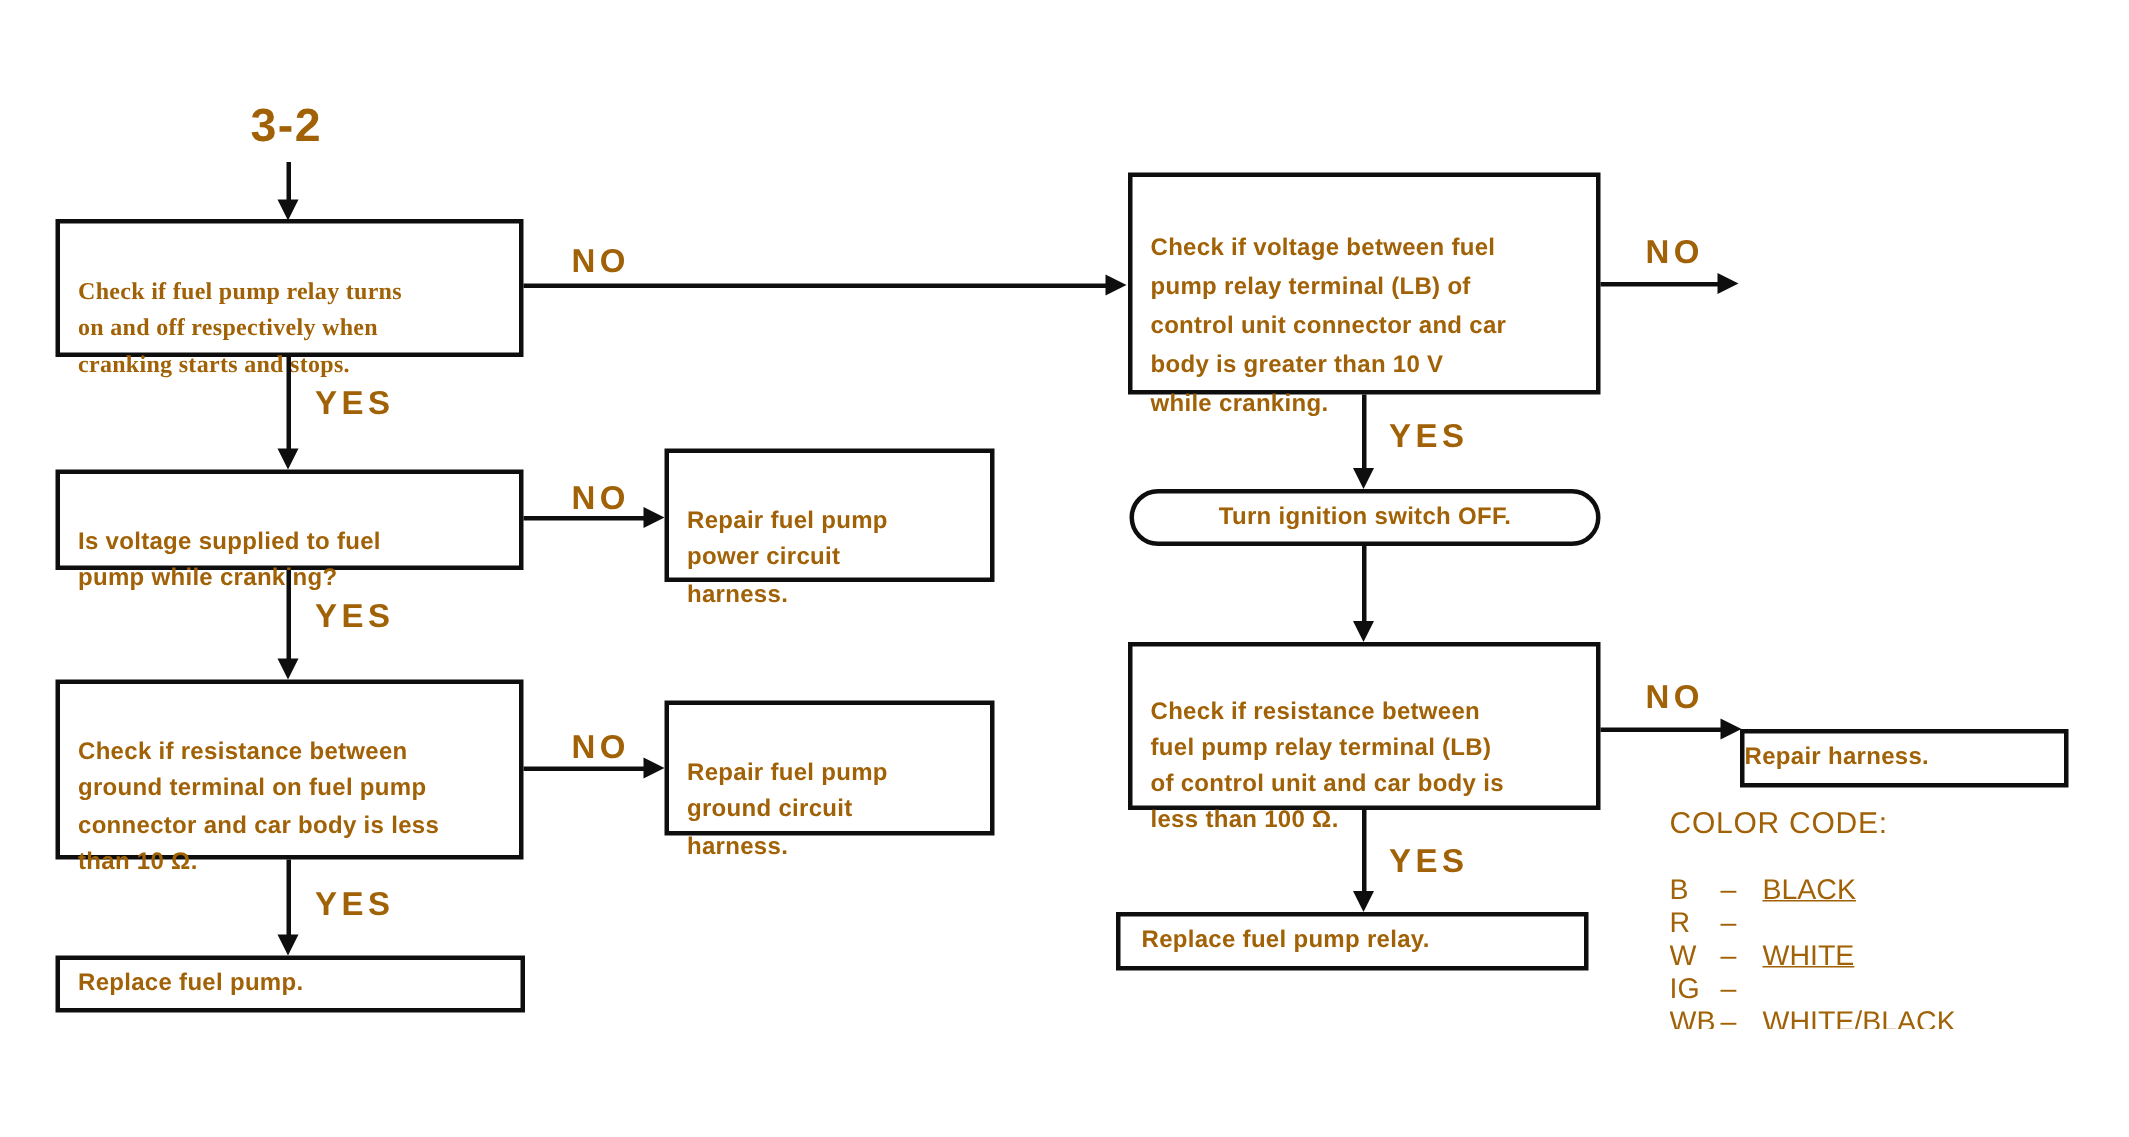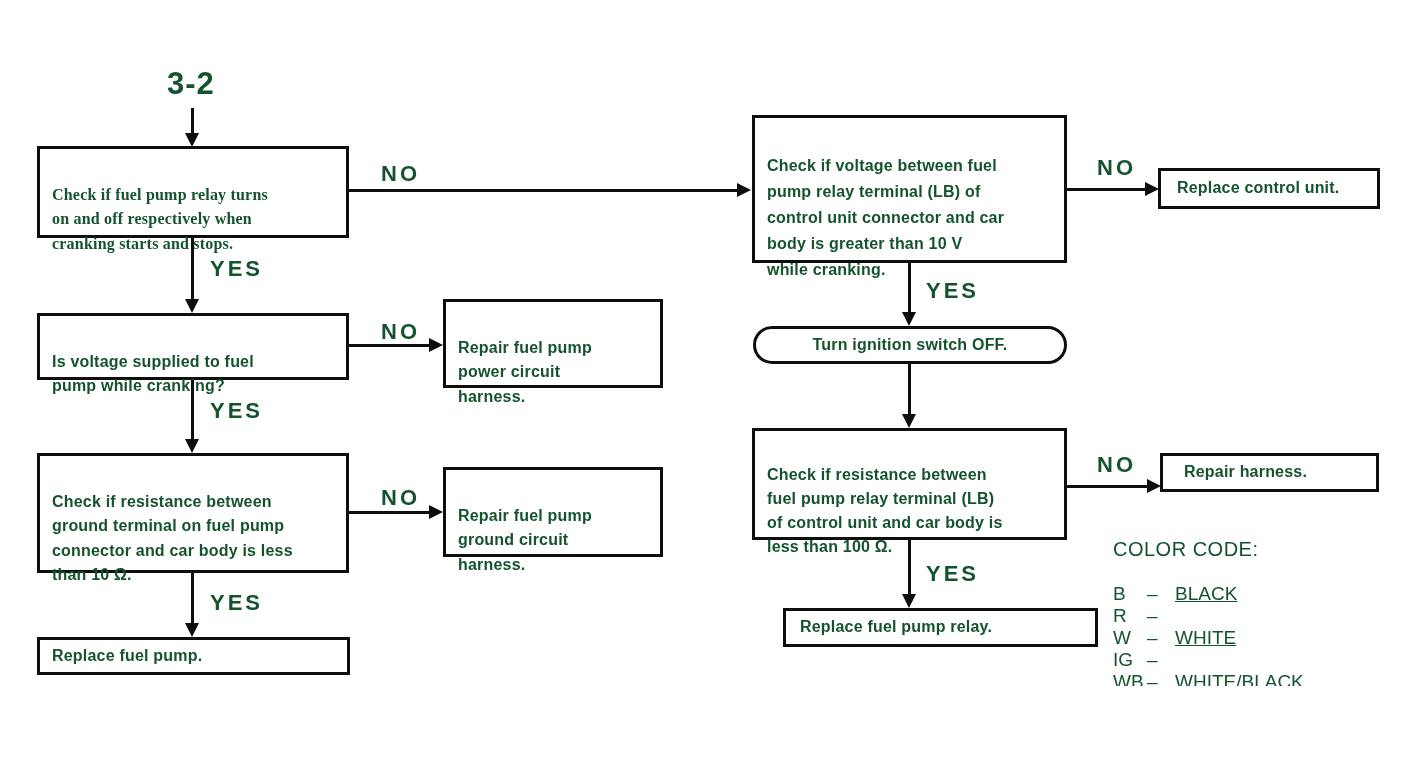--- a/index.html
+++ b/index.html
@@ -1,18 +1,18 @@
 <!DOCTYPE html>
 <html><head>
 <meta charset="utf-8">
 <style>
   html,body { margin:0; padding:0; background:#fff; }
   .stage {
     position:relative; width:1419px; height:758px; background:#ffffff;
-    font-family:"Liberation Sans", sans-serif; color:#14532d; overflow:hidden;
+    font-family:"Liberation Sans", sans-serif; color:#a16207; overflow:hidden;
   }
   .box {
     position:absolute; box-sizing:border-box;
     border:3px solid #0e0e0e; background:#fff;
     font-weight:700; font-size:16px; line-height:24.5px;
     padding:9px 12px; white-space:pre-line; letter-spacing:0.2px;
   }
   .single { display:flex; align-items:center; padding-top:0; padding-bottom:0; }
   .rounded { border-radius:20px; display:flex; align-items:center; justify-content:center; padding:0;text-align:right; }
   .hline { position:absolute; height:3px; background:#0e0e0e; }
@@ -104,23 +104,20 @@
 pump relay terminal (LB) of
 control unit connector and car
 body is greater than 10 V
 while cranking.</span>
   </div>
 
   <div class="edge-label" style="left:1097px; top:155px;">NO</div>
   <div class="hline" style="left:1067px; top:188px; width:81px;"></div>
   <div class="ah-r" style="left:1145px; top:182px;"></div>
 
-  <div class="box single" style="left:1158px; top:168px; width:222px; height:41px; padding-left:16px;">
-    <span>Replace control unit.</span>
-  </div>
 
   <div class="edge-label" style="left:926px; top:278px;">YES</div>
   <div class="vline" style="left:908px; top:263px; height:50px;"></div>
   <div class="ah-d" style="left:902px; top:312px;"></div>
 
   <div class="box rounded" style="left:753px; top:326px; width:314px; height:38px;">
     <span>Turn ignition switch OFF.</span>
   </div>
 
   <div class="vline" style="left:908px; top:364px; height:51px;"></div>
@@ -130,29 +127,29 @@
     <span>Check if resistance between
 fuel pump relay terminal (LB)
 of control unit and car body is
 less than 100 Ω.</span>
   </div>
 
   <div class="edge-label" style="left:1097px; top:452px;">NO</div>
   <div class="hline" style="left:1067px; top:485px; width:83px;"></div>
   <div class="ah-r" style="left:1147px; top:479px;"></div>
 
-  <div class="box single" style="left:1160px; top:453px; width:219px; height:39px; padding-left:21px;">
+  <div class="box single" style="left:1160px; top:486px; width:219px; height:39px; padding-left:0;">
     <span>Repair harness.</span>
   </div>
 
   <div class="edge-label" style="left:926px; top:561px;">YES</div>
   <div class="vline" style="left:908px; top:540px; height:55px;"></div>
   <div class="ah-d" style="left:902px; top:594px;"></div>
 
-  <div class="box single" style="left:783px; top:608px; width:315px; height:39px; padding-left:14px;text-align:center;">
+  <div class="box single" style="left:744px; top:608px; width:315px; height:39px; padding-left:14px;text-align:center;">
     <span>Replace fuel pump relay.</span>
   </div>
 
   <div class="cc-title" style="left:1113px; top:538px;">COLOR CODE:</div>
 
   <div class="cc-list" style="left:1113px; top:583px; height:103px;">
     <div class="cc-row">
       <span class="cc-code">B</span>
       <span class="cc-sep">–</span>
       <span class="cc-name">BLACK</span>

